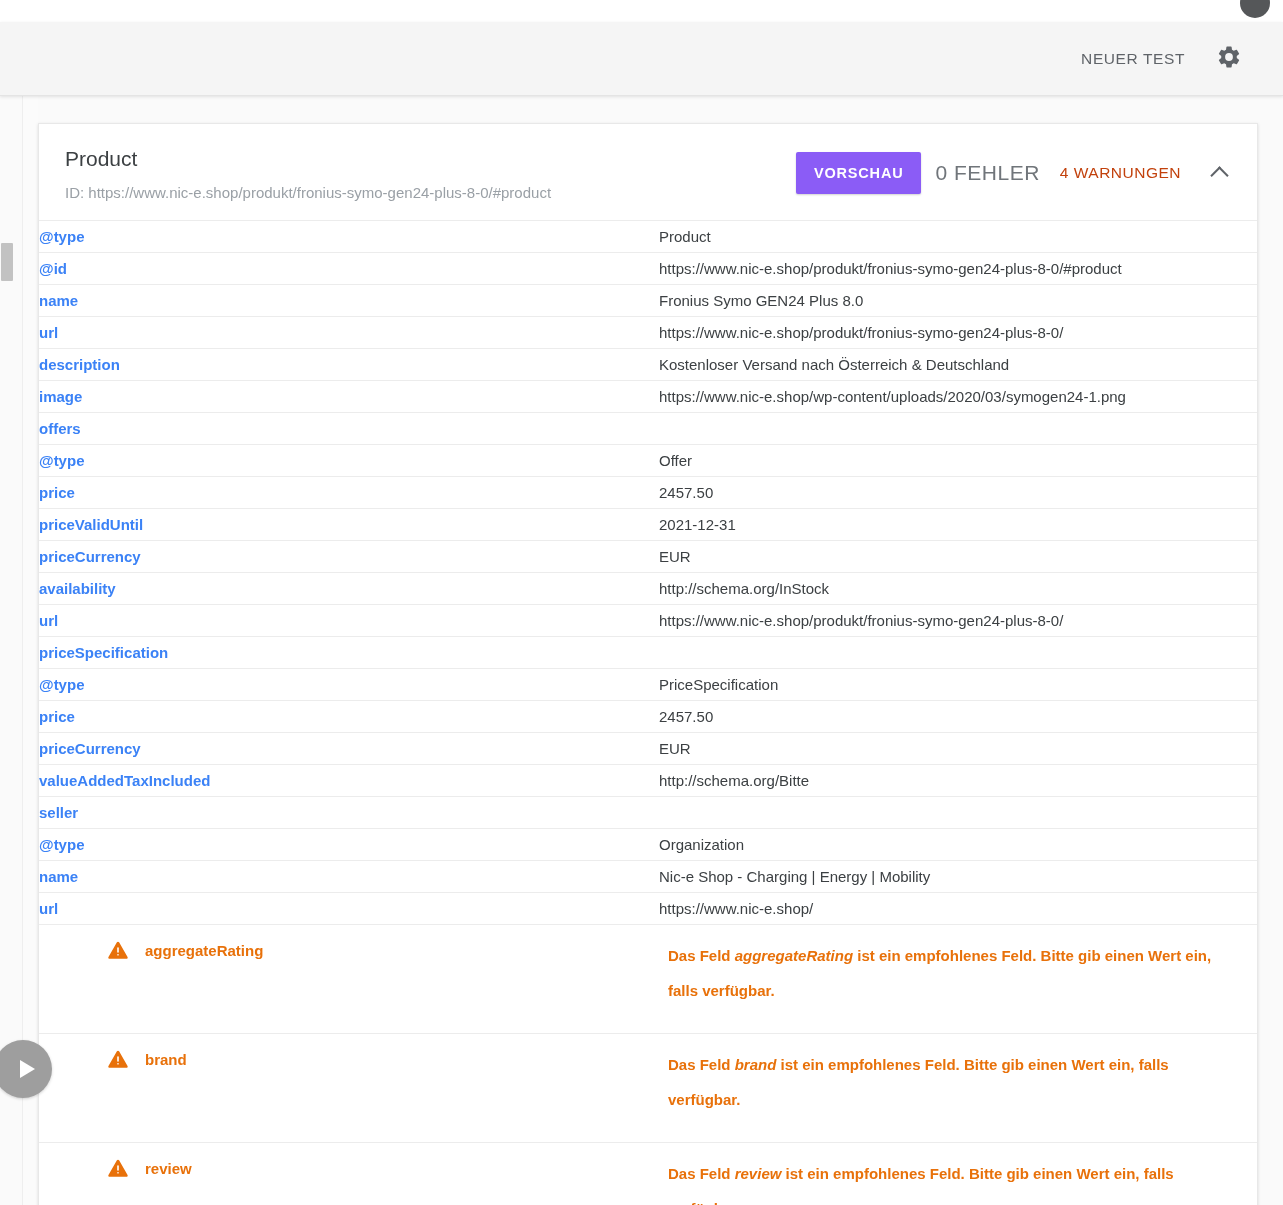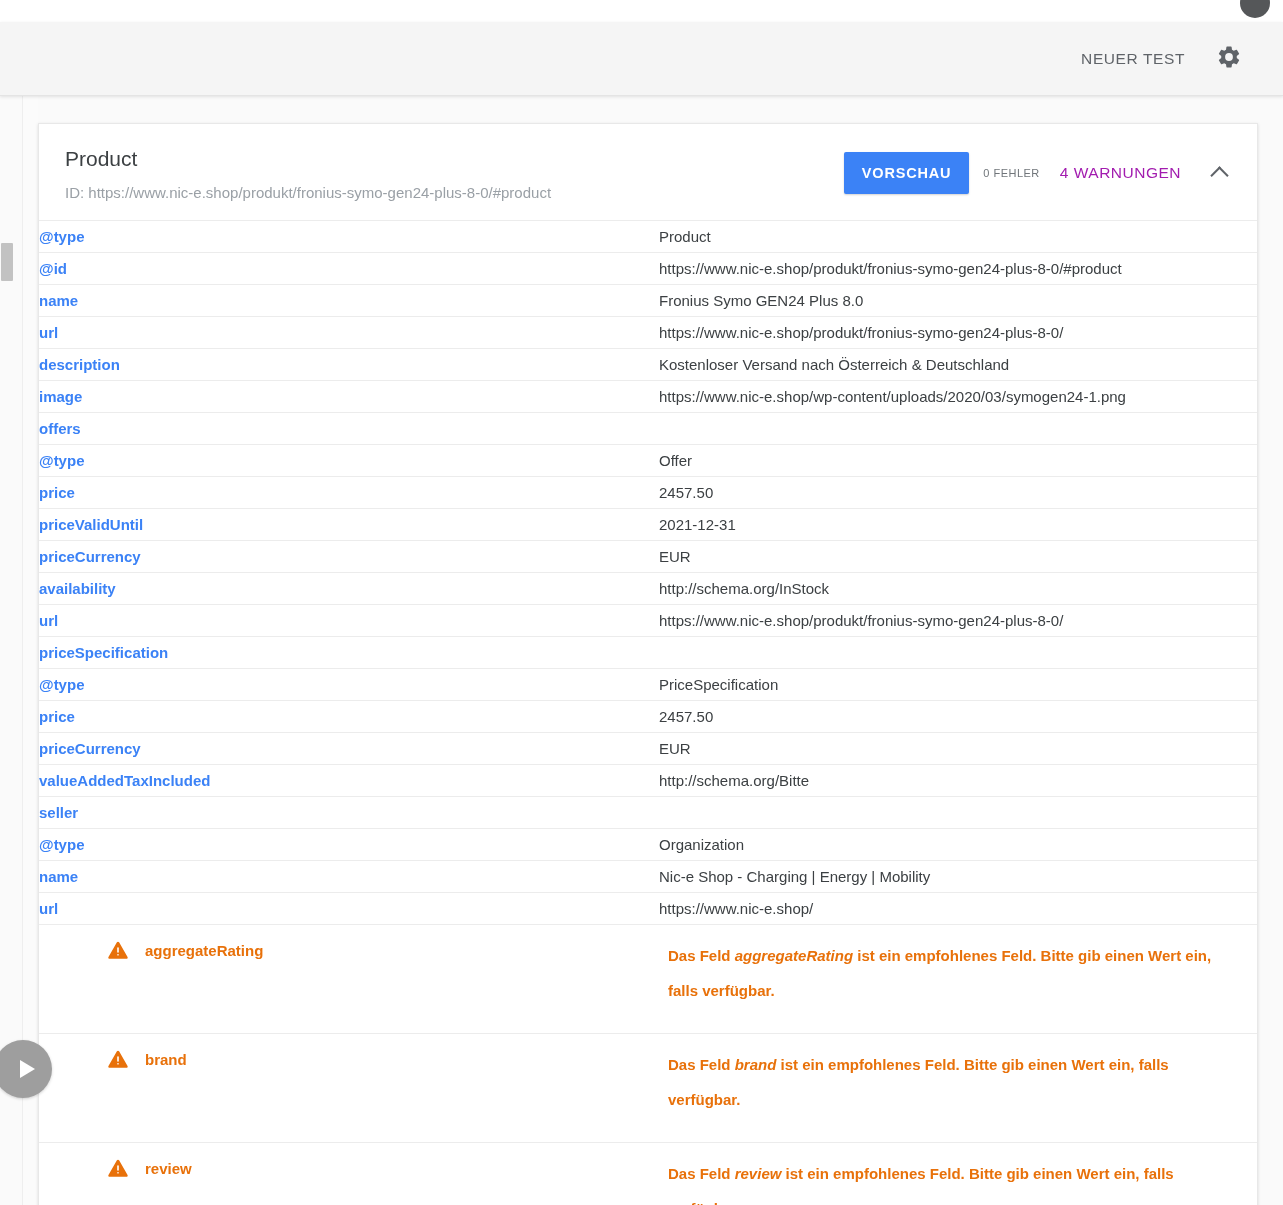--- a/index.html
+++ b/index.html
@@ -156,44 +156,44 @@
     white-space: nowrap;
   }
   .header-actions {
     position: absolute;
     right: 18px; top: 28px;
     display: flex;
     align-items: center;
     gap: 0px;
   }
   .btn-vorschau {
-    background: #3b82f6;
+    background: #8b5cf6;
     color: #ffffff;
     border: none;
     font-family: "Liberation Sans", sans-serif;
     font-size: 14.5px;
     font-weight: bold;
     letter-spacing: 0.8px;
     padding: 0 18px;
     height: 42px;
     border-radius: 2px;
     cursor: pointer;
     box-shadow: 0 1px 2px rgba(0,0,0,0.18);
   }
   .count-errors {
-    font-size: 11px;
+    font-size: 21px;
     letter-spacing: 0.5px;
     color: #70757a;
     padding: 0 14px;
     white-space: nowrap;
   }
   .count-warnings {
     font-size: 15.5px;
     letter-spacing: 0.5px;
-    color: #a21caf;
+    color: #c2410c;
     padding: 0 6px;
     white-space: nowrap;
   }
   .collapse-btn {
     width: 40px; height: 40px;
     display: flex; align-items: center; justify-content: center;
     cursor: pointer;
     margin-left: 12px;
   }
   .chev {

